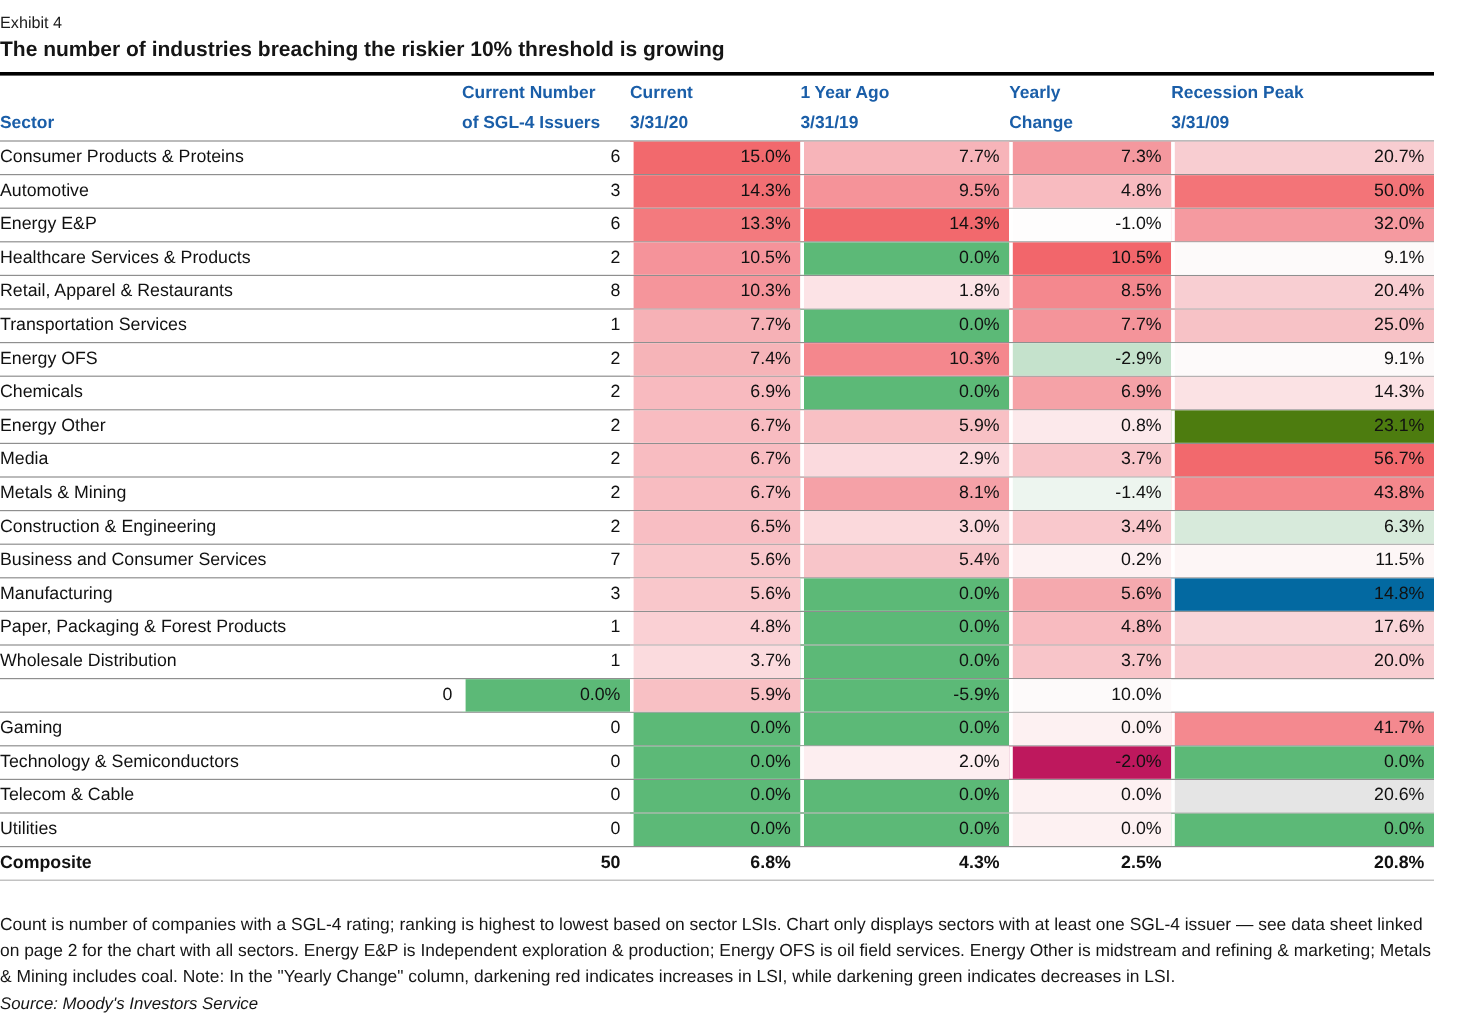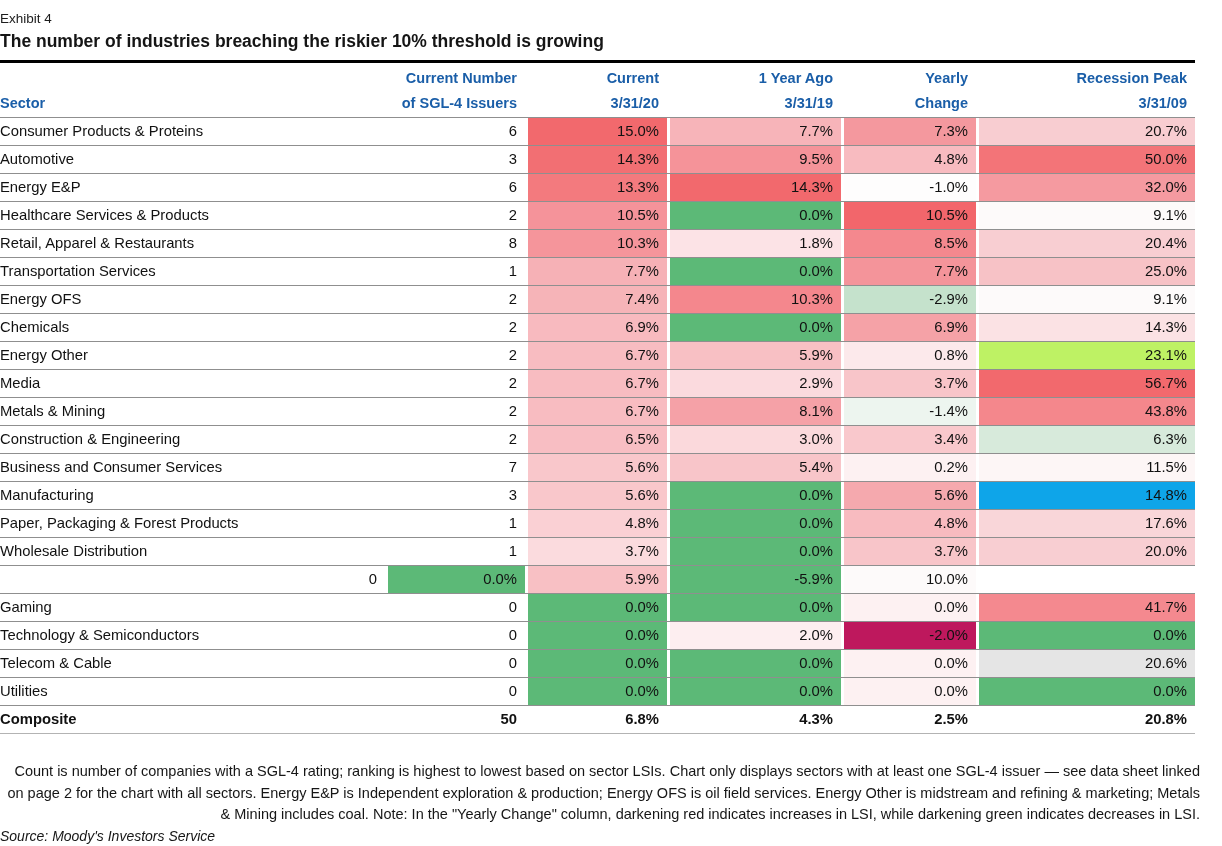--- a/index.html
+++ b/index.html
@@ -9,33 +9,33 @@
 
   .exhibit-label { font-size:13.5px; color:#1c1c1c; line-height:18px; }
   .exhibit-title { font-size:17.5px; font-weight:bold; color:#151515; line-height:24px; margin:1px 0 7px 0; }
   .title-rule { height:3px; background:#000; width:1195px; }
 
   .thead, .row { display:grid; grid-template-columns:385px 140px 142px 174px 135px 219px; width:1195px; }
 
   .thead { height:54px; padding:0; }
   .hcell { display:flex; flex-direction:column; justify-content:space-between;
            padding:7px 8px 6px 0; font-size:14.5px; font-weight:bold; color:#1a5ea8;
-           text-align:right; line-height:16px; }
+           line-height:16px; }
   .hcell.left { text-align:left; padding-left:0; }
 
   .tbody { width:1195px; }
   .row { height:28px; border-top:1px solid #8f8f8f; }
   .row.bold { font-weight:bold; }
   .cell { font-size:14.8px; line-height:26px; white-space:nowrap; overflow:hidden; }
   .c0 { padding-left:0; text-align:left; }
   .c1,.c2,.c3,.c4,.c5 { text-align:right; padding-right:8px; }
   .cell.val { box-shadow: inset 3px 0 0 #ffffff; }
   .table-bottom-line { width:1195px; height:1px; background:#b3b3b3; }
 
-  .footnote { margin-top:27px; width:1200px; font-size:14.5px; line-height:21.5px; color:#161616;text-align:right; }
+  .footnote { margin-top:27px; width:1200px; font-size:14.5px; line-height:21.5px; color:#161616; }
   .source-line { font-size:14px; font-style:italic; line-height:21px; color:#161616; }
 </style>
 </head>
 <body>
 
 <div class="wrap">
 
   <div class="exhibit-label">Exhibit 4</div>
   <div class="exhibit-title">The number of industries breaching the riskier 10% threshold is growing</div>
   <div class="title-rule"></div>
@@ -131,21 +131,21 @@
         <div class="cell c3 val" style="background: rgb(92, 185, 119);">0.0%</div>
         <div class="cell c4 val" style="background: rgb(245, 162, 167);">6.9%</div>
         <div class="cell c5 val" style="background: rgb(251, 226, 228);">14.3%</div>
       </div>
       <div class="row">
         <div class="cell c0">Energy Other</div>
         <div class="cell c1">2</div>
         <div class="cell c2 val" style="background: rgb(248, 188, 193);">6.7%</div>
         <div class="cell c3 val" style="background: rgb(248, 192, 196);">5.9%</div>
         <div class="cell c4 val" style="background: rgb(252, 233, 235);">0.8%</div>
-        <div class="cell c5 val" style="background: #bef264;">23.1%</div>
+        <div class="cell c5 val" style="background: #4d7c0f;">23.1%</div>
       </div>
       <div class="row">
         <div class="cell c0">Media</div>
         <div class="cell c1">2</div>
         <div class="cell c2 val" style="background: rgb(248, 188, 193);">6.7%</div>
         <div class="cell c3 val" style="background: rgb(251, 218, 222);">2.9%</div>
         <div class="cell c4 val" style="background: rgb(248, 197, 201);">3.7%</div>
         <div class="cell c5 val" style="background: rgb(242, 105, 109);">56.7%</div>
       </div>
       <div class="row">
@@ -171,21 +171,21 @@
         <div class="cell c3 val" style="background: rgb(248, 197, 201);">5.4%</div>
         <div class="cell c4 val" style="background: rgb(253, 241, 242);">0.2%</div>
         <div class="cell c5 val" style="background: rgb(253, 246, 246);">11.5%</div>
       </div>
       <div class="row">
         <div class="cell c0">Manufacturing</div>
         <div class="cell c1">3</div>
         <div class="cell c2 val" style="background: rgb(249, 199, 203);">5.6%</div>
         <div class="cell c3 val" style="background: rgb(92, 185, 119);">0.0%</div>
         <div class="cell c4 val" style="background: rgb(245, 169, 174);">5.6%</div>
-        <div class="cell c5 val" style="background: #0ea5e9;">14.8%</div>
+        <div class="cell c5 val" style="background: #0369a1;">14.8%</div>
       </div>
       <div class="row">
         <div class="cell c0">Paper, Packaging &amp; Forest Products</div>
         <div class="cell c1">1</div>
         <div class="cell c2 val" style="background: rgb(250, 208, 212);">4.8%</div>
         <div class="cell c3 val" style="background: rgb(92, 185, 119);">0.0%</div>
         <div class="cell c4 val" style="background: rgb(248, 187, 192);">4.8%</div>
         <div class="cell c5 val" style="background: rgb(249, 214, 217);">17.6%</div>
       </div>
       <div class="row">

